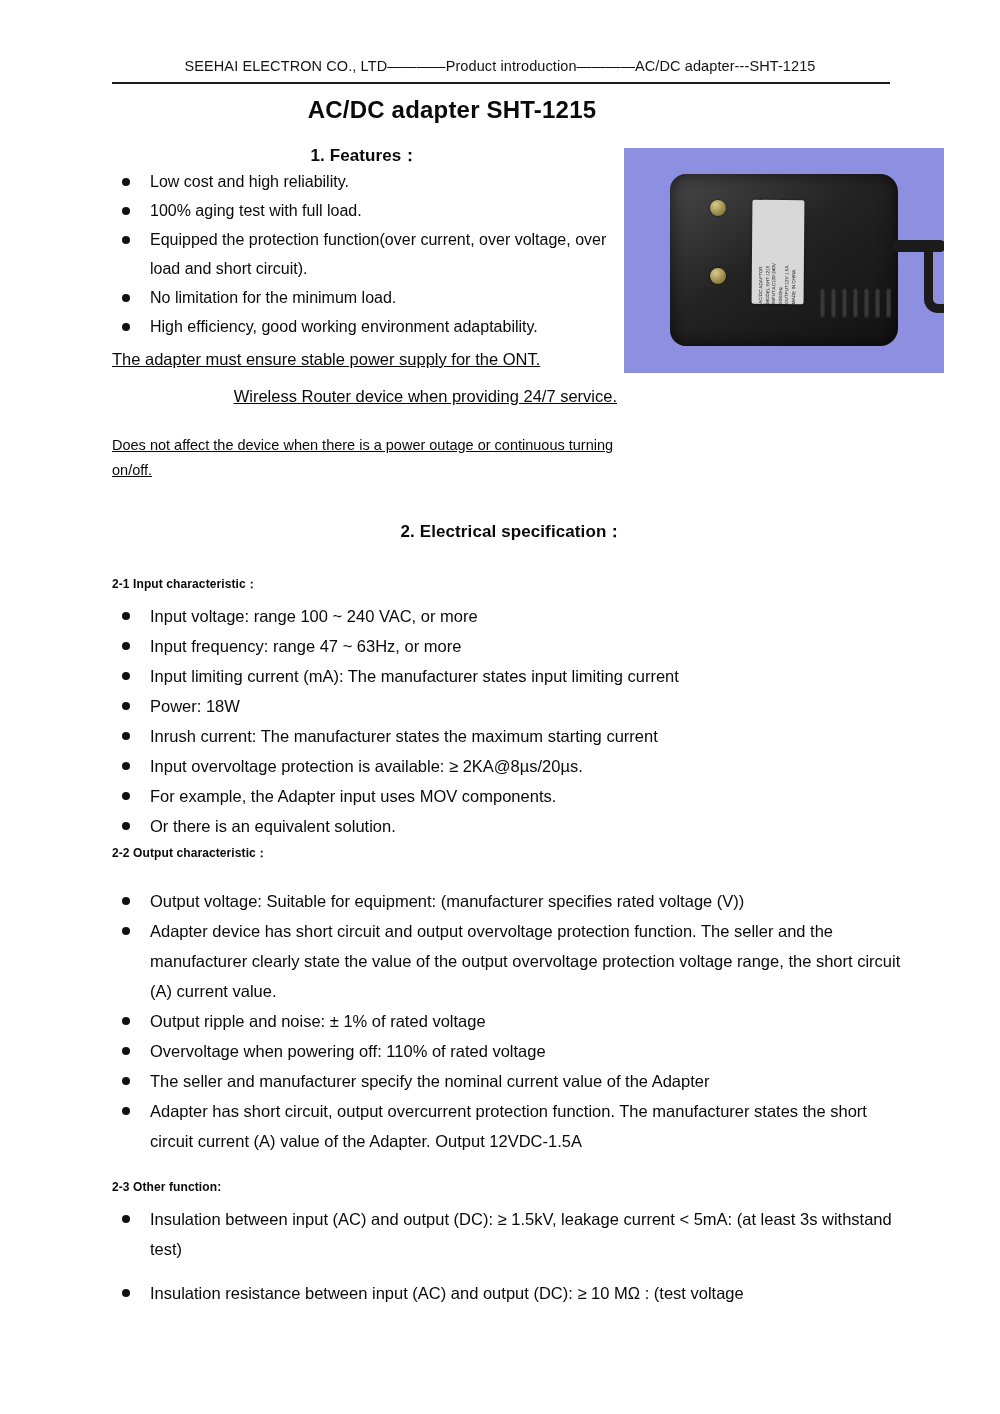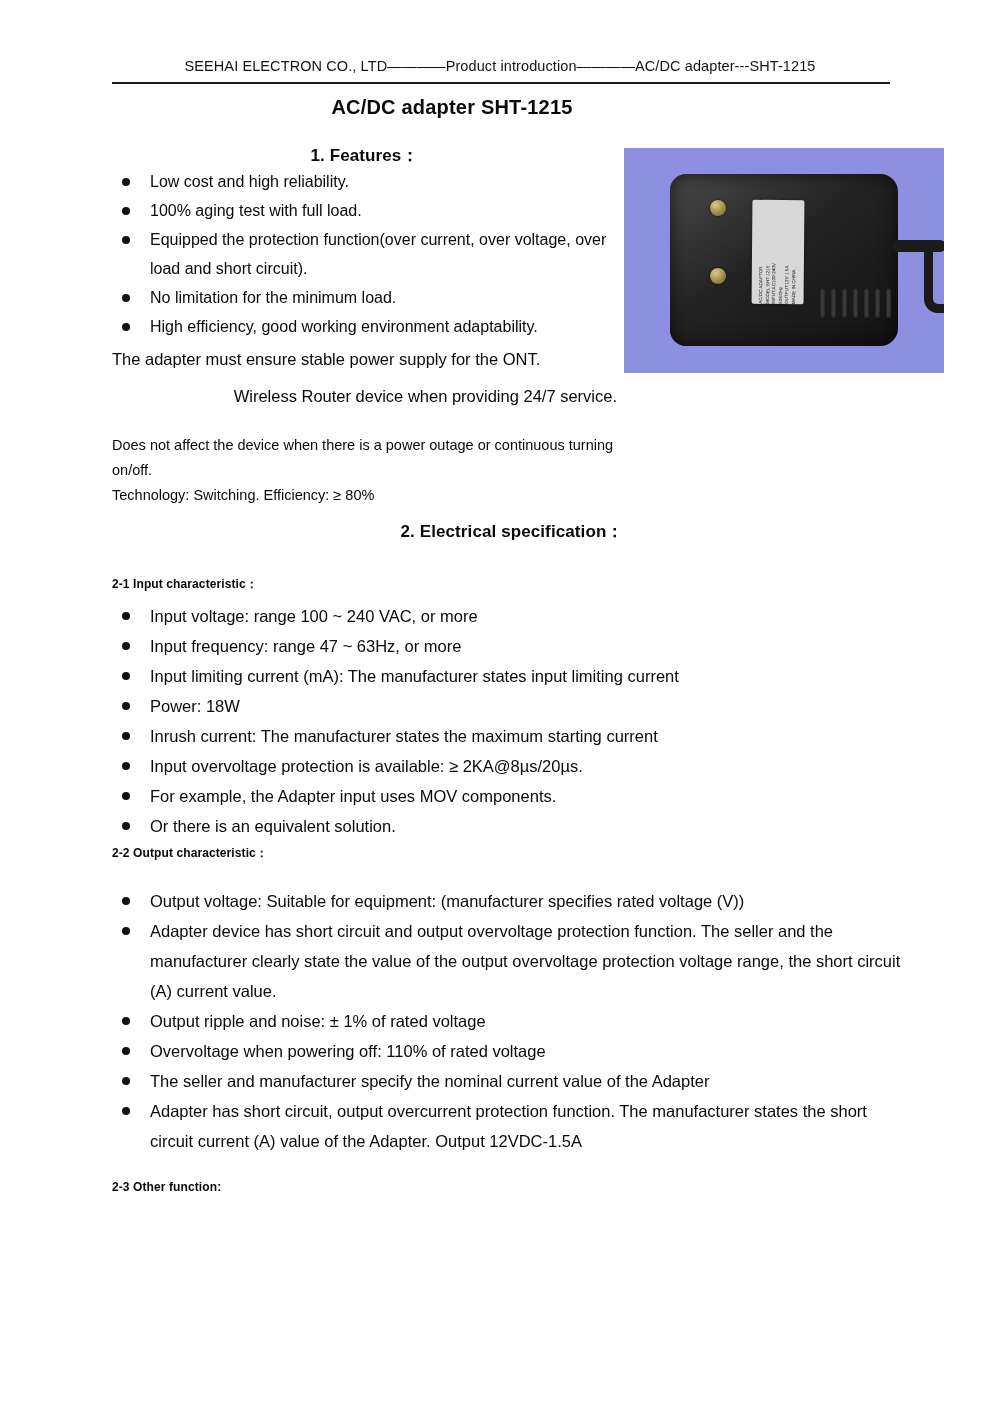--- a/index.html
+++ b/index.html
@@ -41,21 +41,21 @@
     width: 778px;
     height: 2px;
     background: #1a1a1a;
   }
   .doc-title {
     position: absolute;
     top: 96px;
     left: 0;
     width: 904px;
     text-align: center;
-    font-size: 20px;
+    font-size: 24px;
     font-weight: bold;
     letter-spacing: 0.2px;
   }
   h2.sec {
     font-size: 17px;
     font-weight: bold;
     margin: 0;
     letter-spacing: 0.1px;
     text-align: center;
   }
@@ -84,20 +84,21 @@
     top: 11px;
     width: 8px;
     height: 8px;
     border-radius: 50%;
     background: #111;
   }
   .para {
     font-size: 16.5px;
     line-height: 29px;
     margin: 0;
+    text-decoration: underline;
   }
   .para.small {
     font-size: 14.5px;
     line-height: 25px;
   }
   
   .features-block {
     position: absolute;
     left: 112px;
     top: 144px;
@@ -229,21 +230,20 @@
     <ul class="bullets">
       <li>Low cost and high reliability.</li>
       <li>100% aging test with full load.</li>
       <li>Equipped the protection function(over current, over voltage, over load and short circuit).</li>
       <li>No limitation for the minimum load.</li>
       <li>High efficiency, good working environment adaptability.</li>
     </ul>
     <p class="para features-tail">The adapter must ensure stable power supply for the ONT.</p>
     <p class="para" style="margin-top:8px;text-align:right;">Wireless Router device when providing 24/7 service.</p>
     <p class="para small" style="margin-top:22px;">Does not affect the device when there is a power outage or continuous turning on/off.</p>
-    <p class="para small">Technology: Switching. Efficiency: ≥ 80%</p>
   </div>
 
   <div class="photo">
     <div class="ridges top">
       <span></span>
         <span></span>
         <span></span>
         <span></span>
         <span></span>
         <span></span>
@@ -300,15 +300,19 @@
       <li>Adapter device has short circuit and output overvoltage protection function. The seller and the manufacturer clearly state the value of the output overvoltage protection voltage range, the short circuit (A) current value.</li>
       <li>Output ripple and noise: ± 1% of rated voltage</li>
       <li>Overvoltage when powering off: 110% of rated voltage</li>
       <li>The seller and manufacturer specify the nominal current value of the Adapter</li>
       <li>Adapter has short circuit, output overcurrent protection function. The manufacturer states the short circuit current (A) value of the Adapter. Output 12VDC-1.5A</li>
     </ul>
   </div>
 
   <div class="sec23">
     <h3 class="sub">2-3 Other function:</h3>
+    <ul class="bullets" style="margin-top:10px;">
+      <li>Insulation between input (AC) and output (DC):  ≥  1.5kV, leakage current &lt; 5mA: (at least 3s withstand test)</li>
+      <li>Insulation resistance between input (AC) and output (DC):  ≥  10 MΩ : (test voltage</li>
+    </ul>
   </div>
 
 </div>
 
 </body></html>

